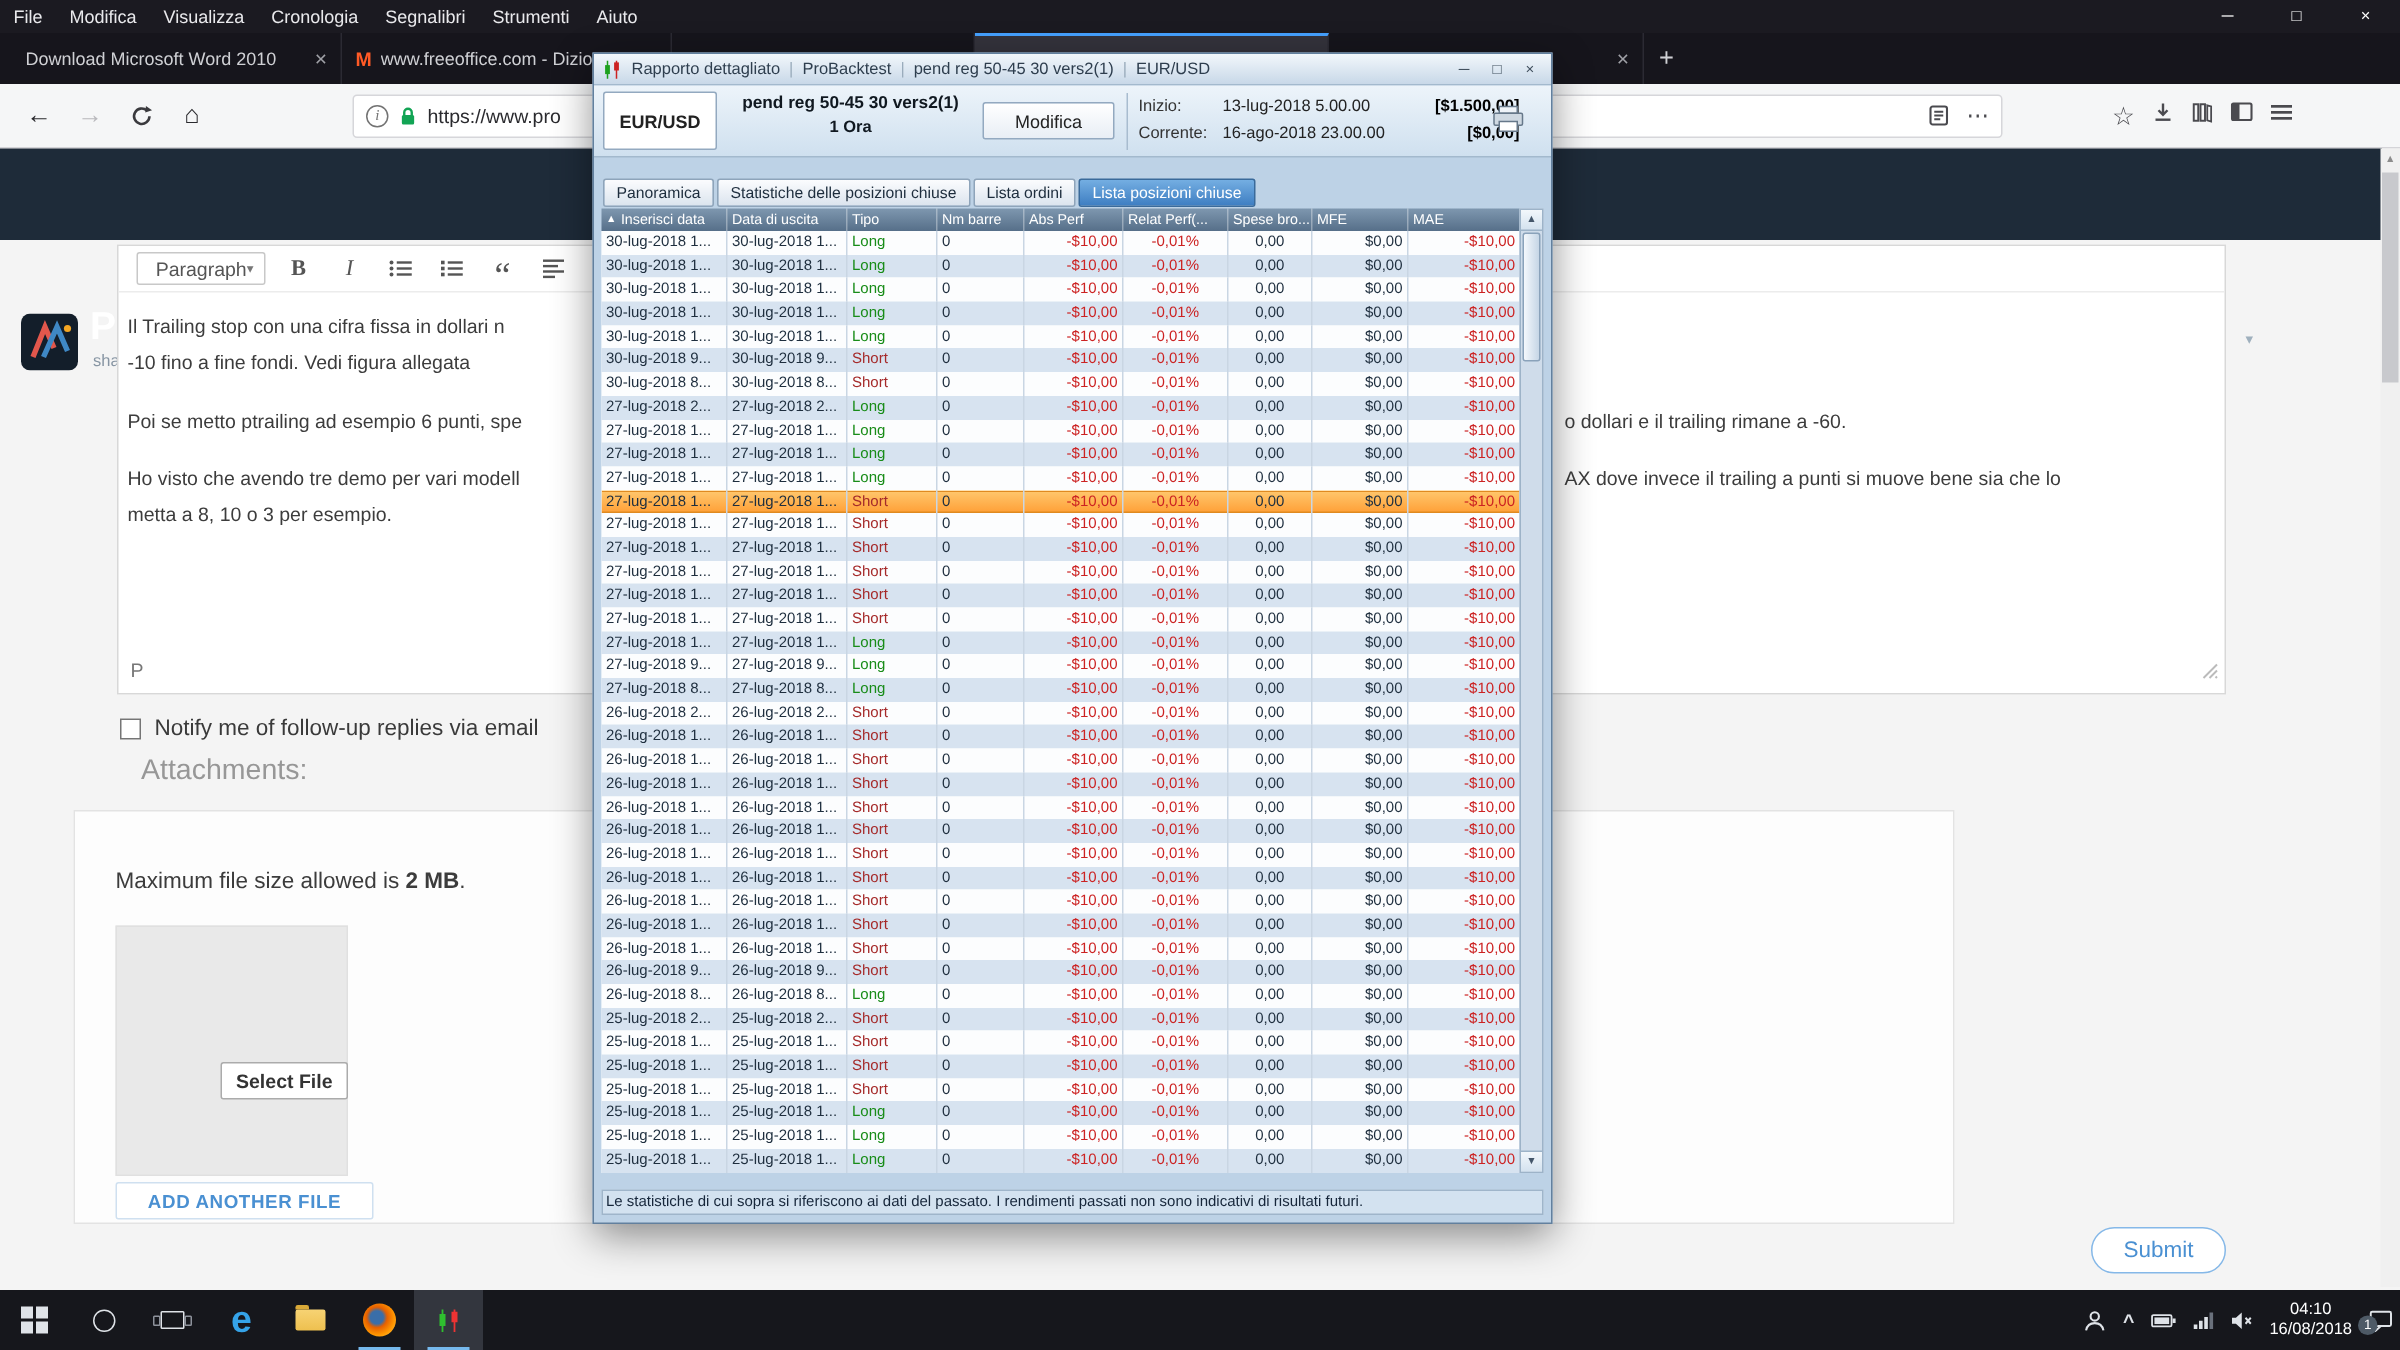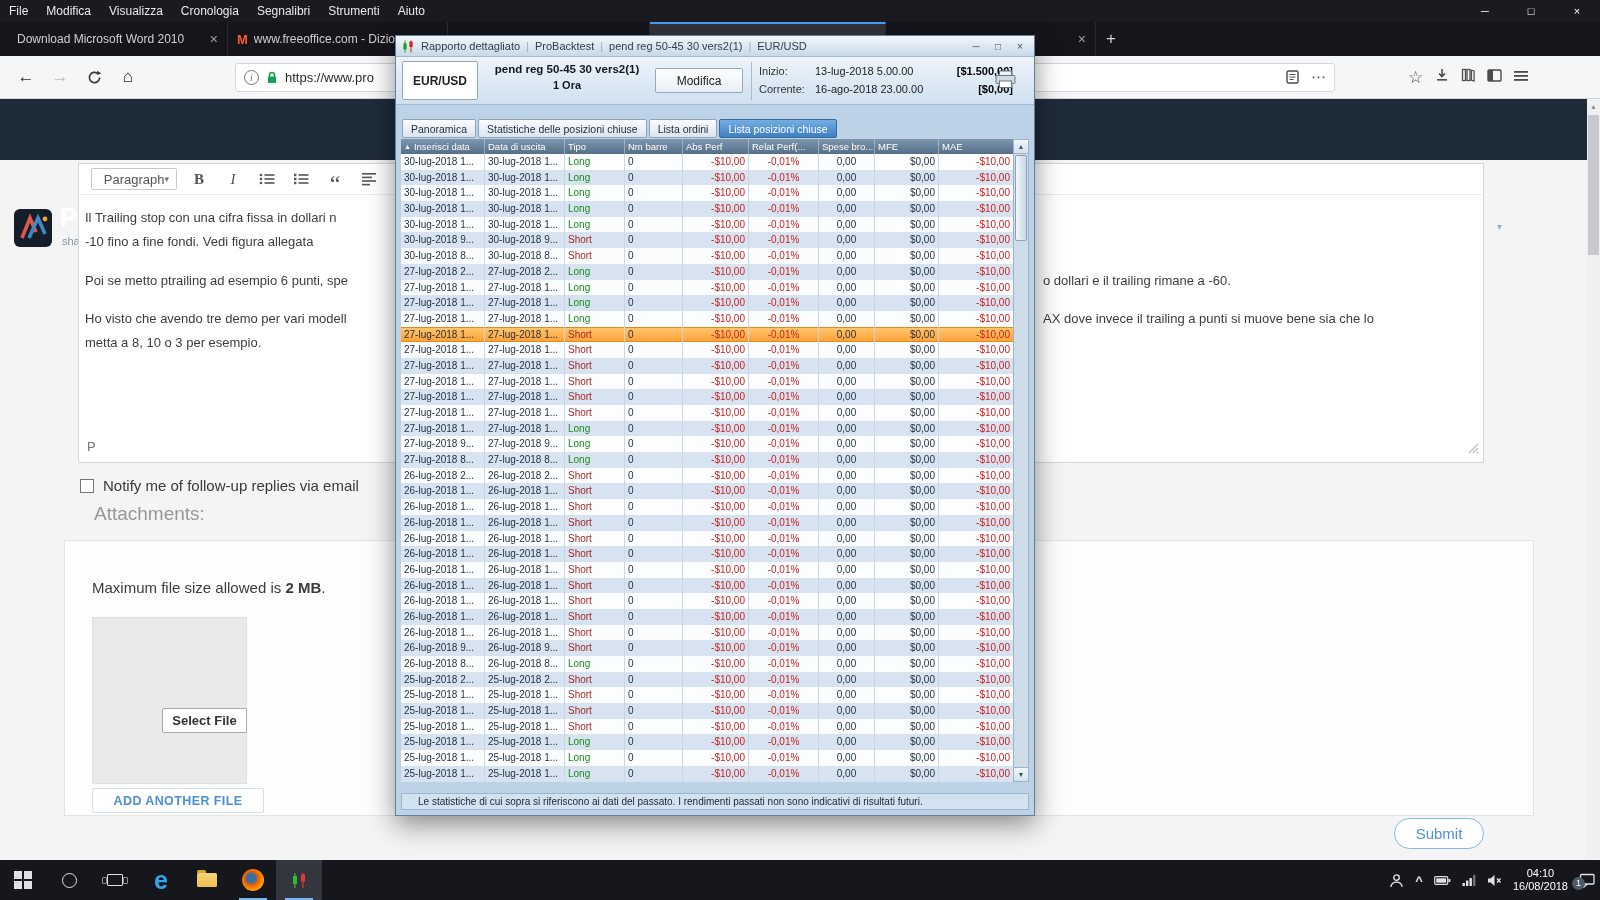--- a/index.html
+++ b/index.html
@@ -68,21 +68,21 @@
   .frag-left{position:absolute;left:6px;white-space:nowrap}
   .frag-right{position:absolute;left:964px;white-space:nowrap}
   .ed-status{position:relative;height:29px}
   .ed-path{position:absolute;left:8px;top:6px;font-size:13px;color:#777}
   .ed-resize{position:absolute;right:4px;bottom:4px}
 
   .notify-row{position:absolute;left:80px;top:477px;display:flex;align-items:center;gap:9px}
   .checkbox{width:14px;height:14px;border:1px solid #757575;background:#fff}
   .notify-label{font-size:15px;color:#3a3a3a}
   .attach-heading{position:absolute;left:94px;top:503px;font-size:19px;color:#979797}
-  .attach-panel{position:absolute;left:64px;top:540px;width:1470px;height:276px;border:1px solid #e3e3e3;background:#fdfdfd}
+  .attach-panel{position:absolute;left:49px;top:540px;width:1254px;height:276px;border:1px solid #e3e3e3;background:#fdfdfd}
   .maxsize{position:absolute;left:27px;top:38px;font-size:15px;color:#3c3c3c}
   .maxsize b{font-weight:700}
   .preview-box{position:absolute;left:27px;top:76px;width:155px;height:167px;background:#e9e9e9;border:1px solid #e0e0e0}
   .select-file{position:absolute;left:97px;top:167px;width:85px;height:25px;background:#fff;border:1px solid #ababab;border-radius:2px;font-size:13px;font-weight:700;color:#333;display:flex;align-items:center;justify-content:center}
   .add-file{position:absolute;left:27px;top:247px;width:172px;height:25px;background:#fff;border:1px solid #cfe0f0;border-radius:2px;color:#4a90d2;font-size:12.5px;font-weight:700;letter-spacing:.4px;display:flex;align-items:center;justify-content:center}
   .submit-btn{position:absolute;left:1394px;top:818px;width:90px;height:31px;border:1px solid #85b8e8;border-radius:16px;background:#fff;color:#4a90d2;font-size:15px;display:flex;align-items:center;justify-content:center}
 
   .page-scrollbar{position:absolute;left:1587px;top:99px;width:13px;height:759px;background:#f0f0f0;z-index:4}
   .ps-arrow{height:14px;display:flex;align-items:center;justify-content:center;color:#8c8c8c;font-size:7px}
   .ps-thumb{position:absolute;left:1px;top:16px;width:11px;height:140px;background:#c8c9cd}
@@ -117,21 +117,21 @@
   .tcell{height:100%;border-right:1px solid #c9d6e3;font-size:10px;line-height:15.7px;padding:0 3px;overflow:hidden;white-space:nowrap;color:#1e2e3e}
   .c0{width:84px}.c1{width:80px}.c2{width:60px}
   .c3{width:58px;}.c4{width:66px;text-align:right}.c5{width:70px;text-align:center}
   .c6{width:56px;text-align:center}.c7{width:64px;text-align:right}.c8{width:74px;text-align:right;border-right:none}
   .long{color:#188c18}.short{color:#a52a2a}.neg{color:#cc2222}
   .vscroll{position:absolute;left:617px;top:102.5px;width:16px;height:643.5px;background:#cfdcea;border:1px solid #9db3c8}
   .varrow{position:absolute;left:0;width:14px;height:14px;background:linear-gradient(#f2f7fb,#d4e2ef);color:#44566a;font-size:7px;display:flex;align-items:center;justify-content:center}
   .varrow.up{top:0;border-bottom:1px solid #9db3c8}
   .varrow.down{bottom:0;border-top:1px solid #9db3c8}
   .vthumb{position:absolute;left:1px;top:15px;width:12px;height:86px;background:linear-gradient(90deg,#f4f8fc,#c6d6e6);border:1px solid #8aa2ba;border-radius:2px}
-  .prt-footer{position:absolute;left:5px;top:757px;width:628px;height:17px;background:#d3e2f0;border:1px solid #9fb5ca;font-size:10px;color:#16263a;line-height:15px;padding-left:16px;overflow:hidden;white-space:nowrap}
+  .prt-footer{position:absolute;left:5px;top:757px;width:628px;height:17px;background:#d3e2f0;border:1px solid #9fb5ca;font-size:10px;color:#16263a;line-height:15px;padding-left:2px;overflow:hidden;white-space:nowrap}
 
   
   .taskbar{position:absolute;left:0;top:860px;width:100%;height:40px;background:#16171c;display:flex;align-items:center;z-index:20}
   .tslot{width:46px;height:40px;display:flex;align-items:center;justify-content:center;position:relative}
   .tslot.running::after{content:"";position:absolute;bottom:0;left:9px;right:9px;height:2px;background:#76b9ed}
   .tslot.activeapp{background:#33363e}
   .winlogo{display:grid;grid-template-columns:8px 8px;grid-template-rows:8px 8px;gap:1.5px}
   .winlogo span{background:#dfe3e8}
   .searchring{width:15px;height:15px;border:1.7px solid #dfe3e8;border-radius:50%}
   .taskview{width:16px;height:12px;border:1.6px solid #dfe3e8;border-radius:1px;position:relative}

